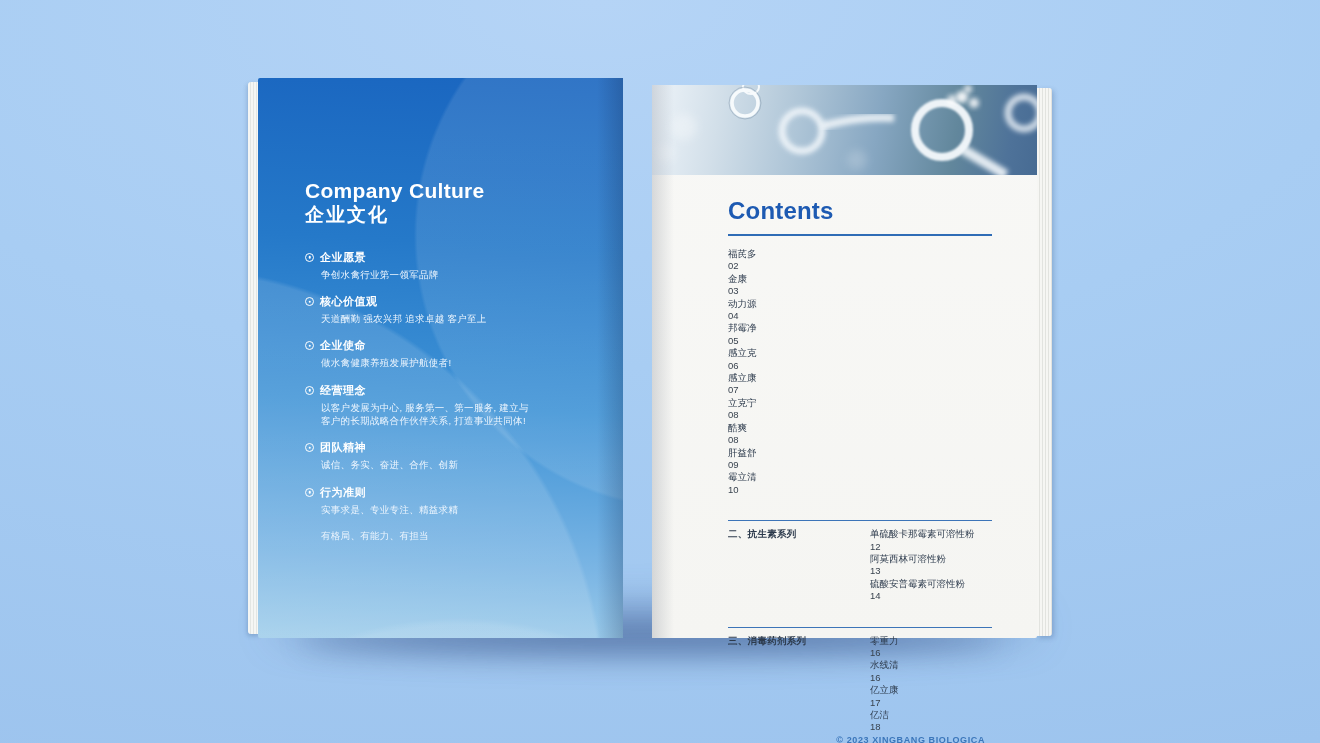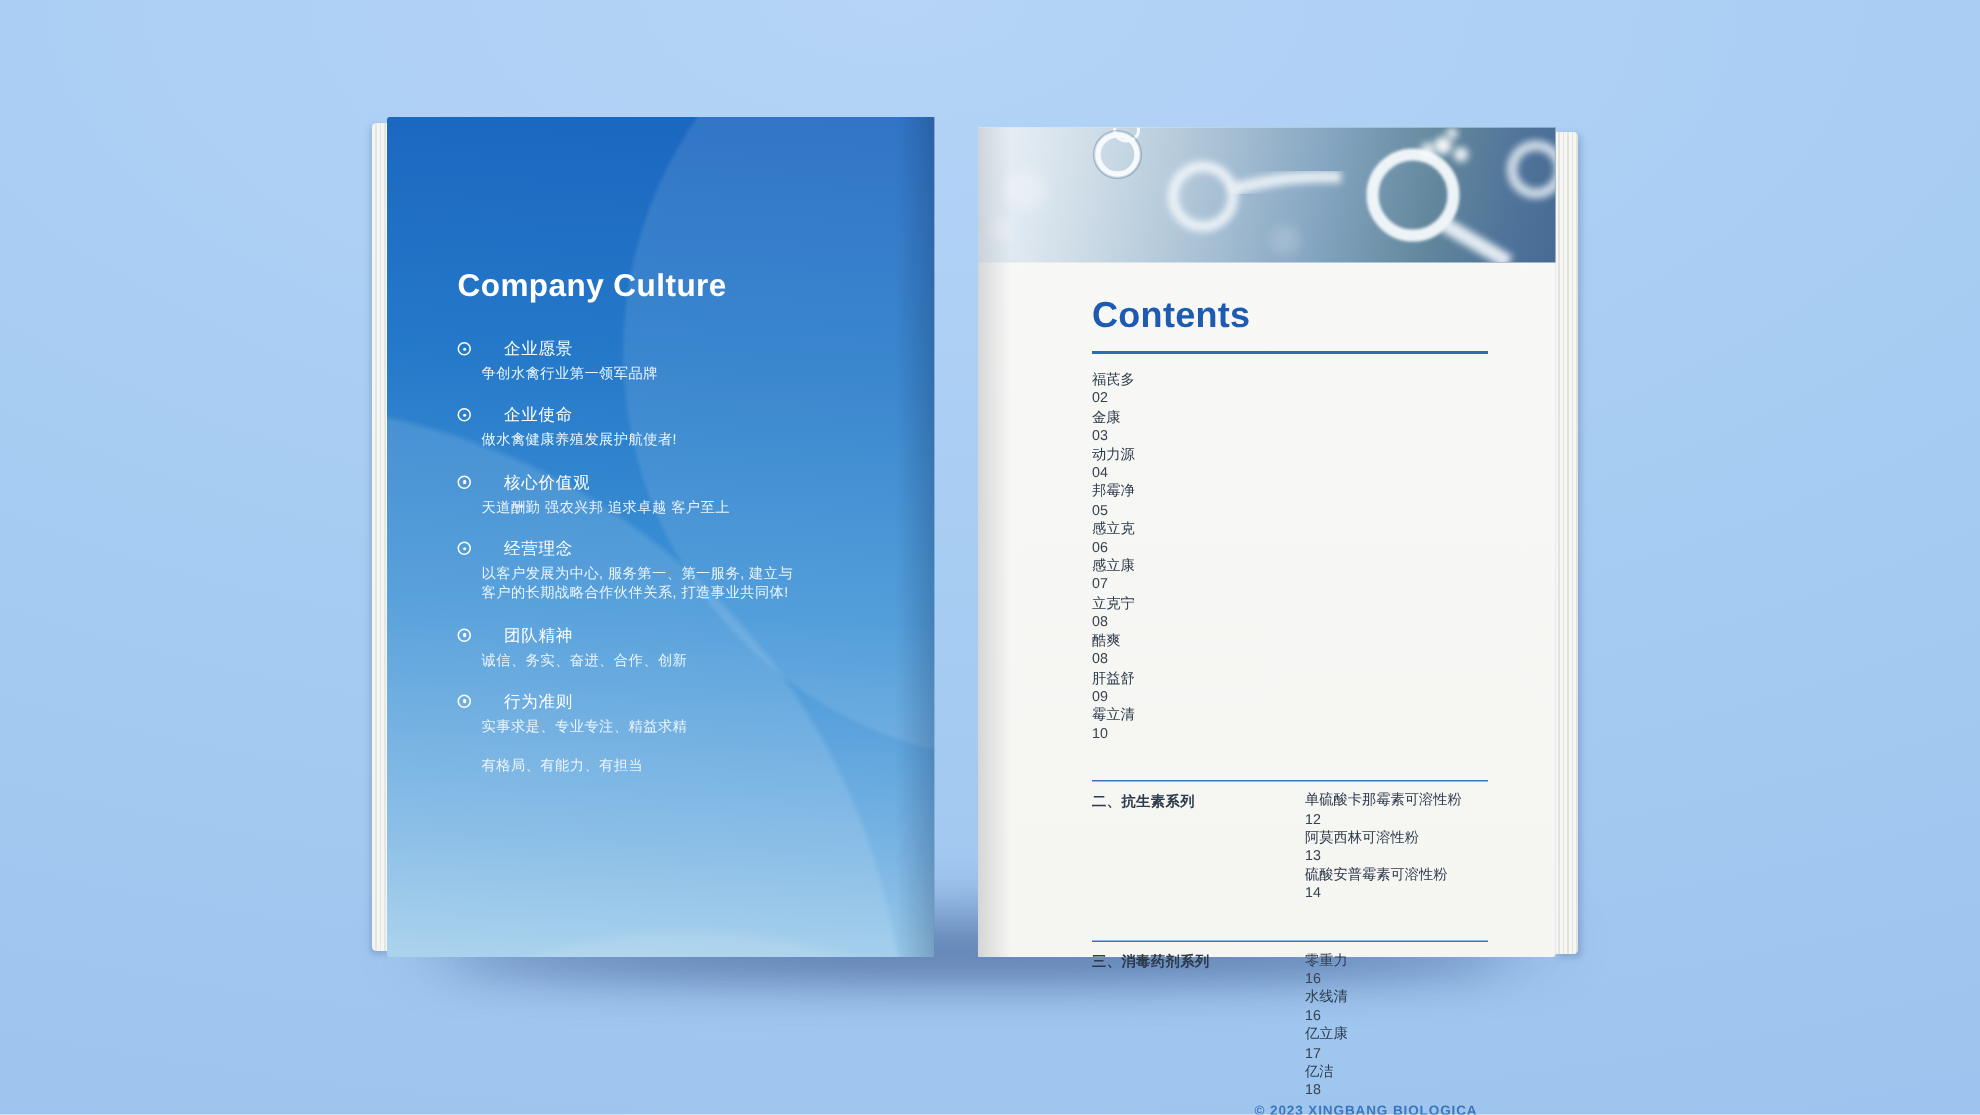--- a/index.html
+++ b/index.html
@@ -54,21 +54,21 @@
   .c-item{margin-bottom:13px;}
   .c-head{display:flex;align-items:center;gap:6px;}
   .bullet{
     width:7px;height:7px;border:1.3px solid #ffffff;border-radius:50%;
     position:relative;flex:0 0 auto;display:inline-block;
   }
   .bullet::after{
     content:"";position:absolute;left:50%;top:50%;width:2.5px;height:2.5px;
     transform:translate(-50%,-50%);background:#fff;border-radius:50%;
   }
-  .c-title{color:#ffffff;font-size:11px;font-weight:normal;letter-spacing:0.5px;margin-left:16px;}
+  .c-title{color:#ffffff;font-size:11px;font-weight:bold;letter-spacing:0.5px;}
   .c-desc{color:#ecf5fe;font-size:9.5px;line-height:1.4;margin:3px 0 0 16px;max-width:212px;letter-spacing:0.3px;}
 
   
   .page-right{
     position:absolute;left:652px;top:85px;width:385px;height:553px;
     background:linear-gradient(180deg,#f8f8f6 0%,#f5f5f2 100%);
     border-radius:0 2px 2px 0;
   }
   .page-right::before{ 
     content:"";position:absolute;left:0;top:0;bottom:0;width:22px;
@@ -103,45 +103,46 @@
 <div class="stage">
 
   <div class="book-shadow"></div>
   <div class="book-shadow2"></div>
   <div class="stack-left"></div>
   <div class="stack-right"></div>
 
   <div class="page-left">
     <div class="pl-inner">
       <div class="pl-title-en">Company Culture</div>
+      <div class="pl-title-zh">企业文化</div>
 
       <div class="culture-list">
 
         <div class="c-item">
           <div class="c-head">
             <span class="bullet"></span>
             <span class="c-title">企业愿景</span>
           </div>
           <div class="c-desc">争创水禽行业第一领军品牌</div>
         </div>
 
         <div class="c-item">
           <div class="c-head">
             <span class="bullet"></span>
+            <span class="c-title">核心价值观</span>
+          </div>
+          <div class="c-desc">天道酬勤 强农兴邦 追求卓越 客户至上</div>
+        </div>
+
+        <div class="c-item">
+          <div class="c-head">
+            <span class="bullet"></span>
             <span class="c-title">企业使命</span>
           </div>
           <div class="c-desc">做水禽健康养殖发展护航使者!</div>
-        </div>
-
-        <div class="c-item">
-          <div class="c-head">
-            <span class="bullet"></span>
-            <span class="c-title">核心价值观</span>
-          </div>
-          <div class="c-desc">天道酬勤 强农兴邦 追求卓越 客户至上</div>
         </div>
 
         <div class="c-item">
           <div class="c-head">
             <span class="bullet"></span>
             <span class="c-title">经营理念</span>
           </div>
           <div class="c-desc">以客户发展为中心, 服务第一、第一服务, 建立与客户的长期战略合作伙伴关系, 打造事业共同体!</div>
         </div>
 

